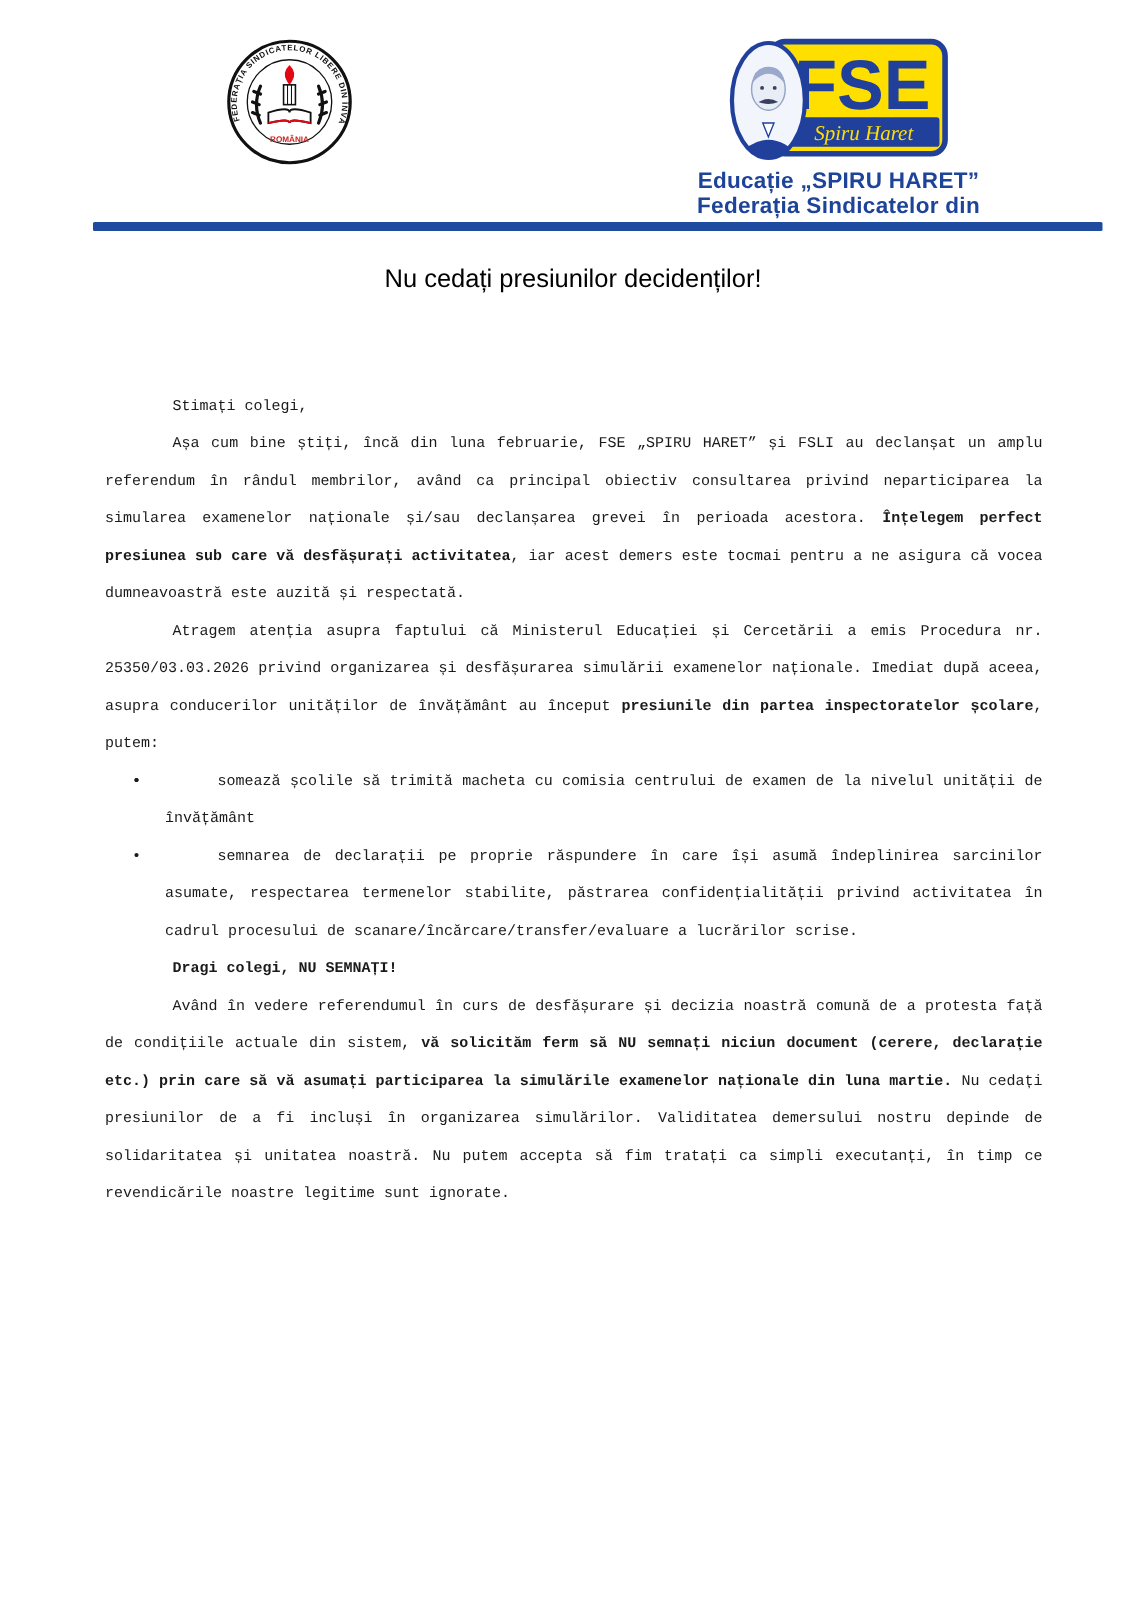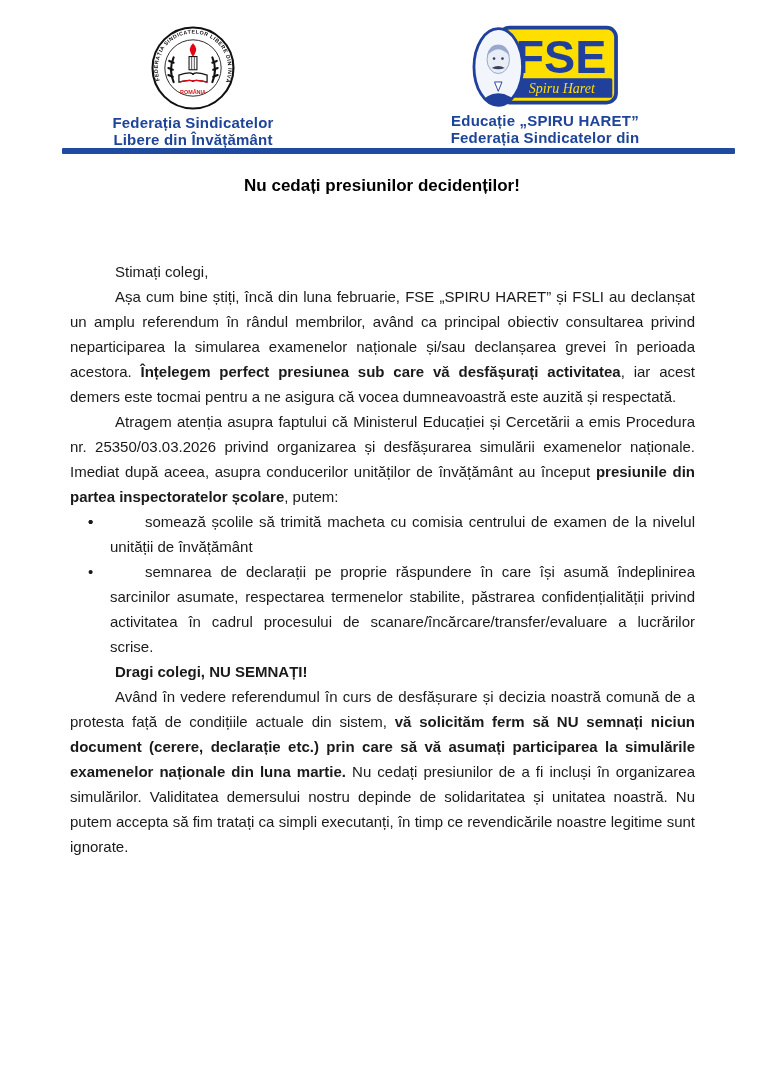--- a/index.html
+++ b/index.html
@@ -4,39 +4,39 @@
 <title>Comunicat FSLI / FSE Spiru Haret</title>
 <style>
   html,body{margin:0;padding:0;background:#ffffff;}
   .page{
     position:relative;width:764px;height:1080px;background:#ffffff;overflow:hidden;
     font-family:"Liberation Sans", sans-serif;color:#1a1a1a;
   }
   
   .org{position:absolute;top:24px;text-align:center;}
   .org-left{left:88px;width:210px;}
-  .org-right{left:415px;width:260px;}
+  .org-right{left:429px;width:260px;}
   .org-logo{display:block;margin:0 auto;}
   .org-name{
     margin-top:2px;font-weight:bold;font-size:15px;line-height:17px;
     color:#1e4499;letter-spacing:.2px;white-space:nowrap;
   }
   .rule{
     position:absolute;top:148px;left:62px;width:673px;height:6px;
     background:#1e4b9f;border-radius:1px;
   }
   
   .doc-title{
     position:absolute;top:173px;left:0;width:764px;text-align:center;
-    font-weight:bold;font-size:17px;line-height:25px;color:#000;
+    font-weight:normal;font-size:17px;line-height:25px;color:#000;
   }
   
   .bodytext{
     position:absolute;top:259px;left:70px;width:625px;
-    font-size:15px;line-height:25px;text-align:justify;
+    font-size:10px;line-height:25px;text-align:justify;font-family:Liberation Mono, monospace;
   }
   .bodytext p{margin:0;text-indent:45px;}
   .b{font-weight:bold;}
   .tab{display:inline-block;width:35px;}
   ul.blist{margin:0;padding:0;list-style:none;}
   ul.blist li{position:relative;padding-left:40px;text-align:justify;}
   ul.blist .marker{position:absolute;left:18px;top:0;}
   
   .seal-ring-text{font-family:"Liberation Sans",sans-serif;}
 </style>
@@ -68,24 +68,20 @@
         <rect x="45.5" y="37" width="9" height="15" fill="#ffffff" stroke-width="1.2" stroke="#111111"></rect>
         <path d="M48.5 37 v15 M51.5 37 v15" stroke-width="0.8" stroke="#111111"></path>
       </g>
 
       <g>
         <path d="M34 58 q16 -5 16 0 q0 -5 16 0 l0 8 q-16 -4 -16 0 q0 -4 -16 0 z" fill="#ffffff" stroke-width="1.4" stroke="#111111"></path>
         <path d="M34 66 q16 -4 16 0 q0 -4 16 0" fill="none" stroke-width="1.4" stroke="#e30613"></path>
       </g>
       <text x="50" y="80" text-anchor="middle" font-size="6.2" font-weight="bold" fill="#cc2222">ROMÂNIA</text>
     </svg>
-    <div class="org-name">
-      <div>Federația Sindicatelor</div>
-      <div>Libere din Învățământ</div>
-    </div>
   </div>
 
   <div class="org org-right">
     <svg class="org-logo" width="150" height="86" viewBox="0 0 160 92">
       <rect x="32" y="4" width="124" height="80" rx="10" stroke="#20409c" stroke-width="4" fill="#ffdf00"></rect>
       <text x="97" y="52" text-anchor="middle" font-size="50" font-weight="bold" font-family="Liberation Sans, sans-serif" fill="#20409c">FSE</text>
       <rect x="42" y="58" width="110" height="21" rx="2" fill="#20409c"></rect>
       <text x="98" y="74" text-anchor="middle" font-size="15" font-family="Liberation Serif, serif" font-style="italic" fill="#ffdf00">Spiru Haret</text>
 
       <g>

